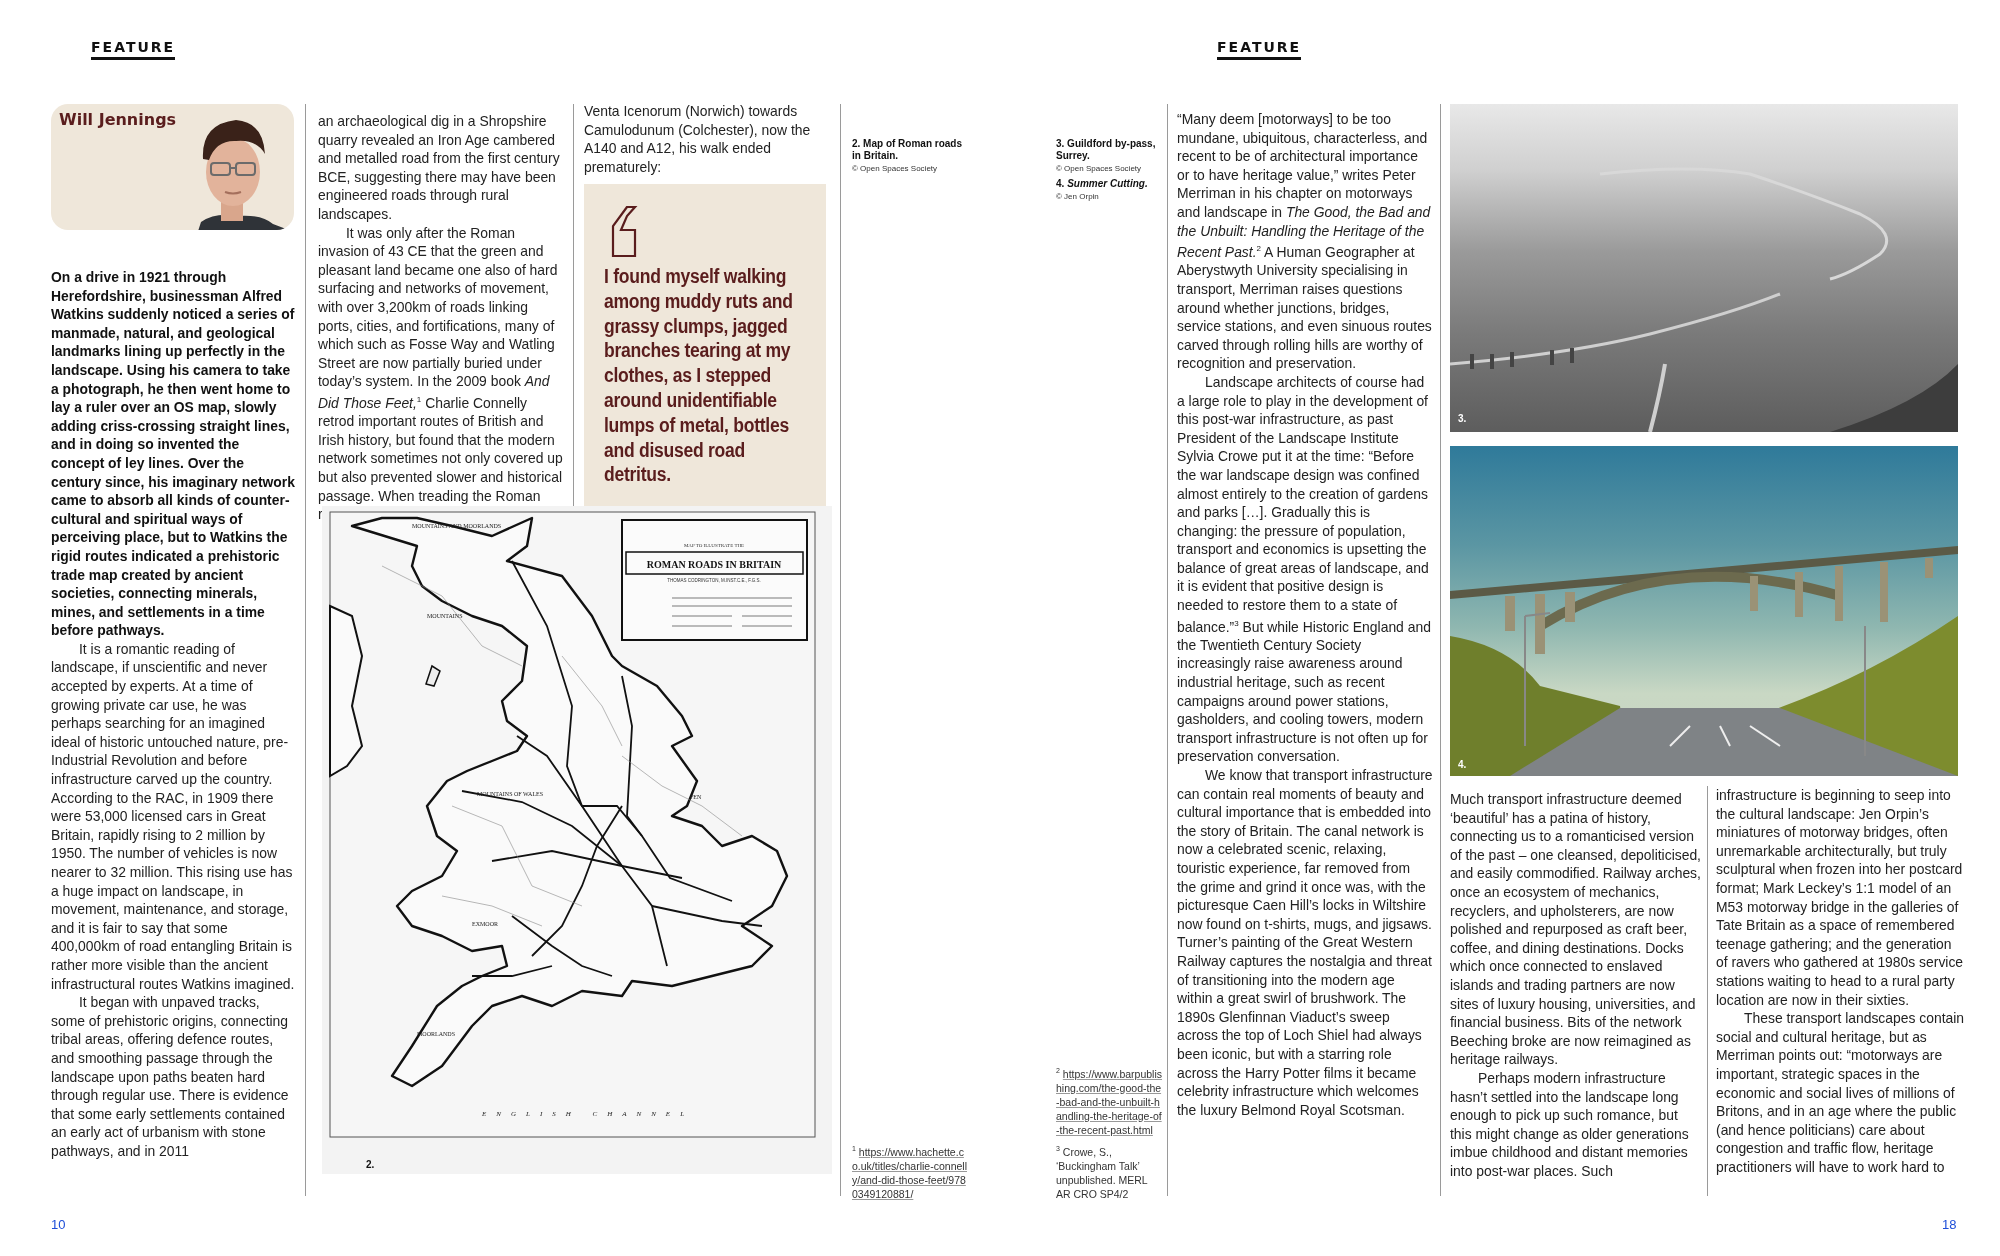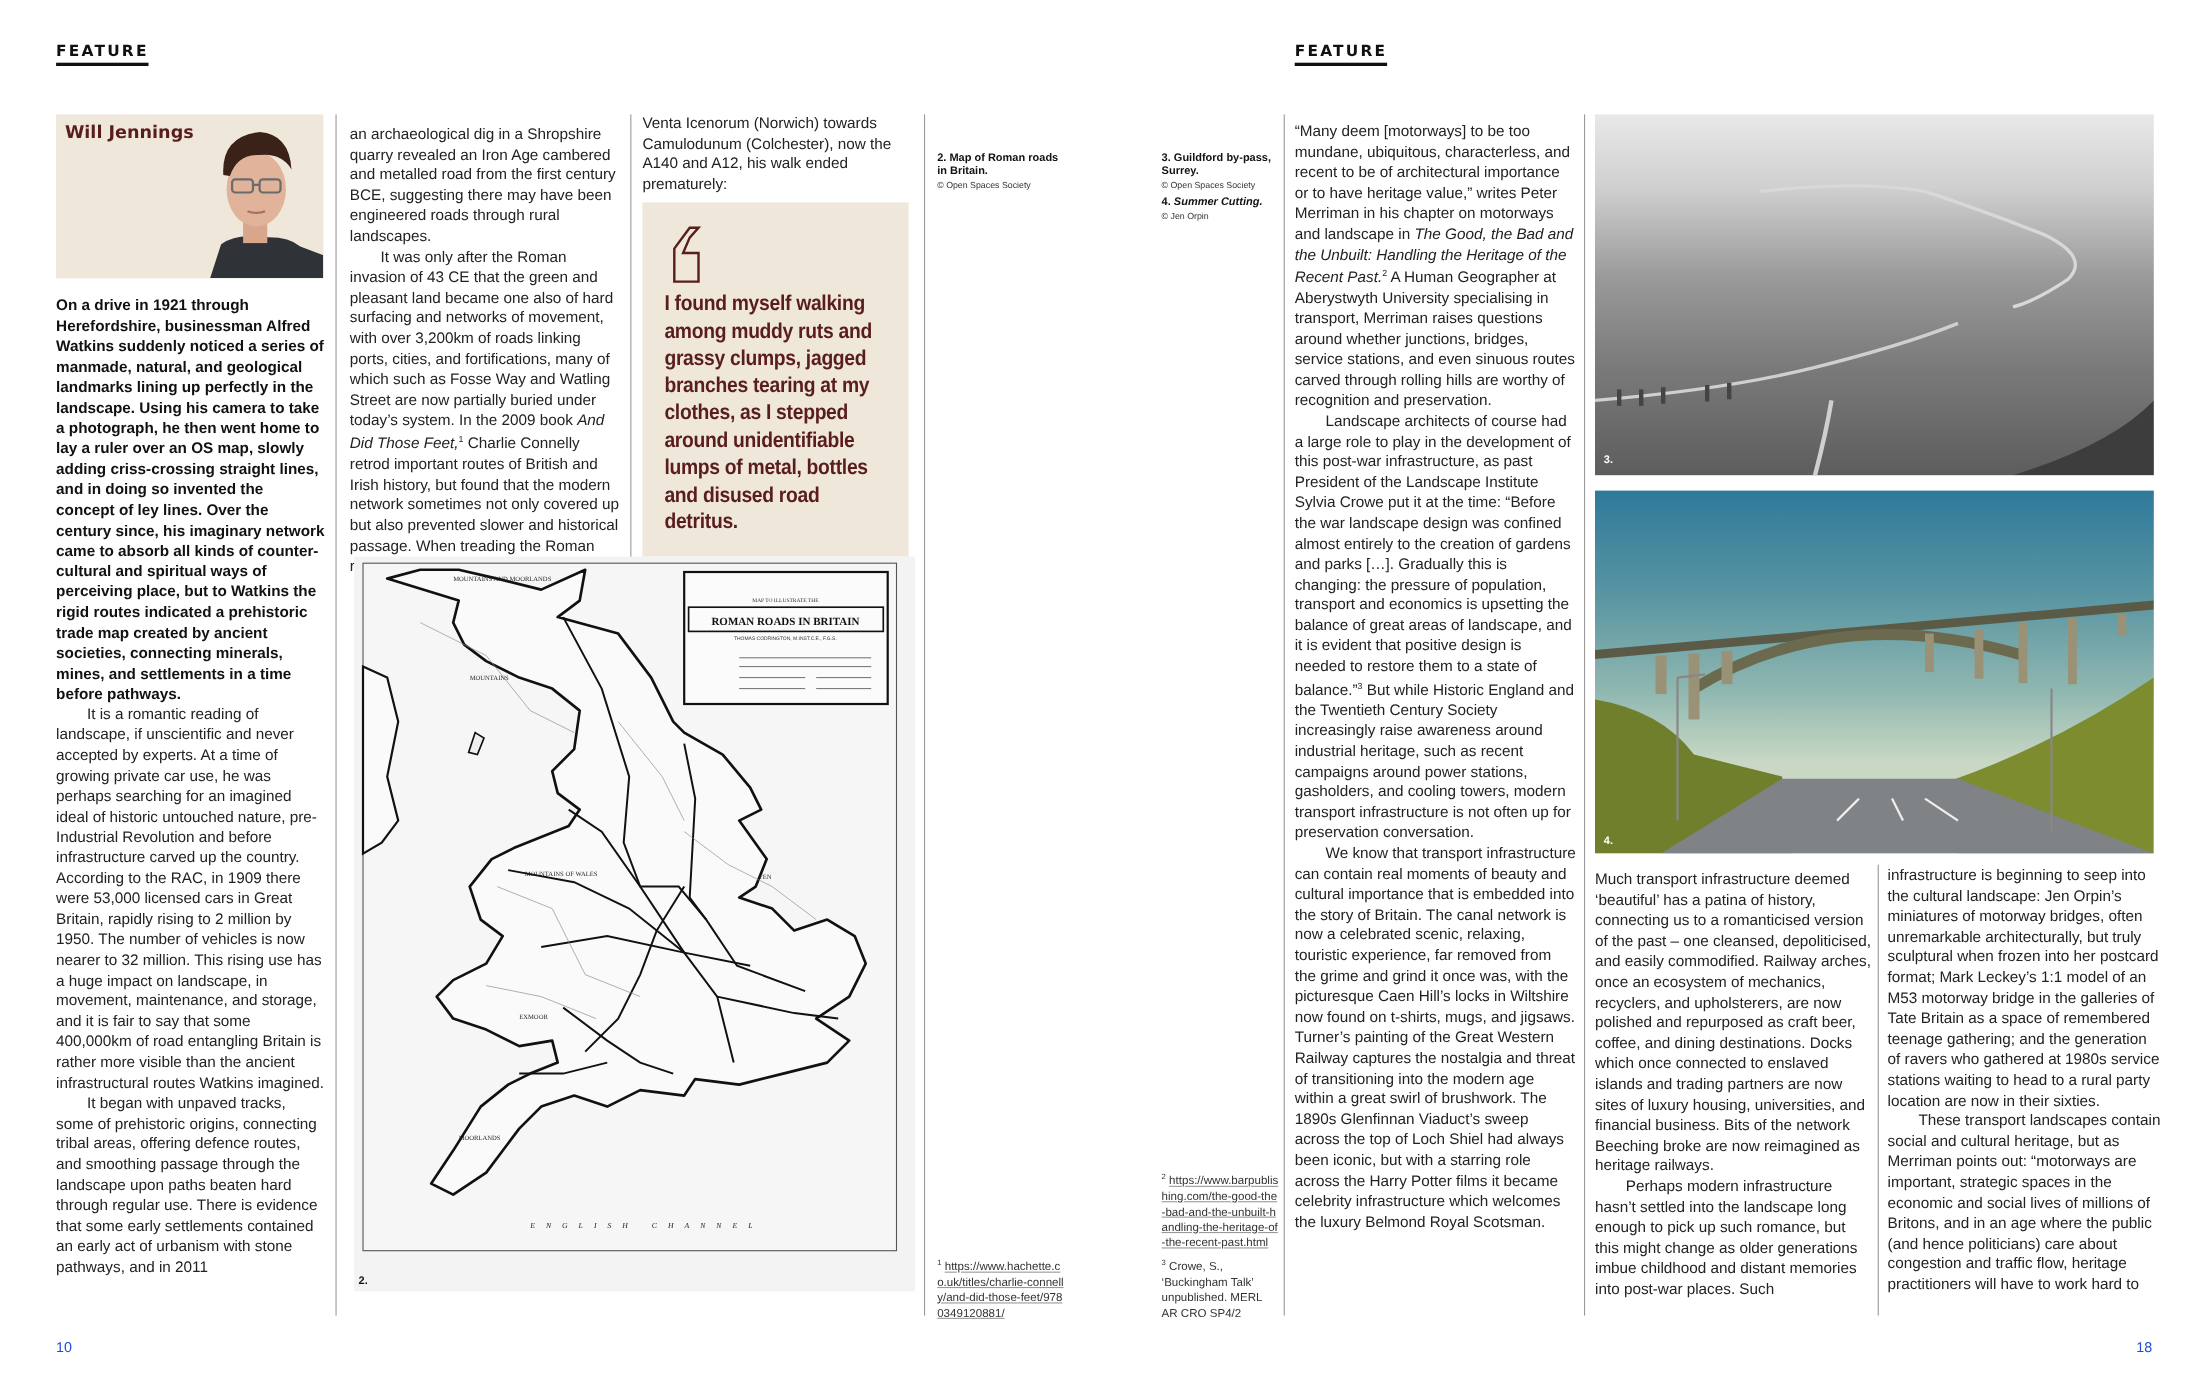--- a/index.html
+++ b/index.html
@@ -1,27 +1,27 @@
 <!DOCTYPE html>
 <html><head>
 <meta charset="utf-8">
 <style>
   html, body { margin:0; padding:0; background:#ffffff; }
   body { width:2000px; height:1256px; position:relative; overflow:hidden;
          font-family:"Liberation Sans", sans-serif; color:#1a1a1a; }
-  .abs { position:absolute; }
+  .abs { position:absolute;margin-left:40px; }
   .section-label { font-family:"DejaVu Sans", sans-serif; font-weight:bold; font-size:14px;
      letter-spacing:2px; border-bottom:3px solid #111; padding-bottom:2px; line-height:16px; color:#111; }
   .col { position:absolute; font-size:13.9px; line-height:18.6px; color:#222; }
   .col p { margin:0; text-indent:0; }
   .col p.ind { text-indent:28px; }
   .col em { font-style:italic; }
   .lead { font-weight:bold; color:#111; }
   .vrule { position:absolute; width:1px; background:#9a9a9a; }
-  .author-box { position:absolute; left:51px; top:104px; width:243px; height:149px; background:#efe7da; overflow:hidden; }
+  .author-box { position:absolute; left:51px; top:104px; width:243px; height:126px; background:#efe7da; overflow:hidden;border-radius:17px; }
   .author-name { position:absolute; left:8px; top:6px; font-family:"DejaVu Sans", sans-serif; font-weight:bold; font-size:16px; color:#5a1d1d; }
   .quote-box { position:absolute; left:584px; top:184px; width:242px; height:322px; background:#efe7da; }
   .quote-text { position:absolute; left:20px; top:80px; width:210px; font-family:"Liberation Sans", sans-serif; font-weight:bold;
       font-size:19.5px; line-height:24.8px; color:#5a1d1d; letter-spacing:-0.3px; transform:scaleX(0.9); transform-origin:left top; width:233px; }
   .caption { position:absolute; font-size:10px; line-height:12px; font-weight:bold; color:#111;margin-top:36px; }
   .caption .credit { font-weight:normal; font-size:8px; color:#333; display:block; margin-top:1px; }
   .caption .title { display:block; }
   .footnote { position:absolute; font-size:10.5px; line-height:14px; color:#333; }
   .footnote .link { text-decoration:underline; text-decoration-color:#999; }
   .pagenum { position:absolute; font-size:13px; color:#1d4ed8; }

